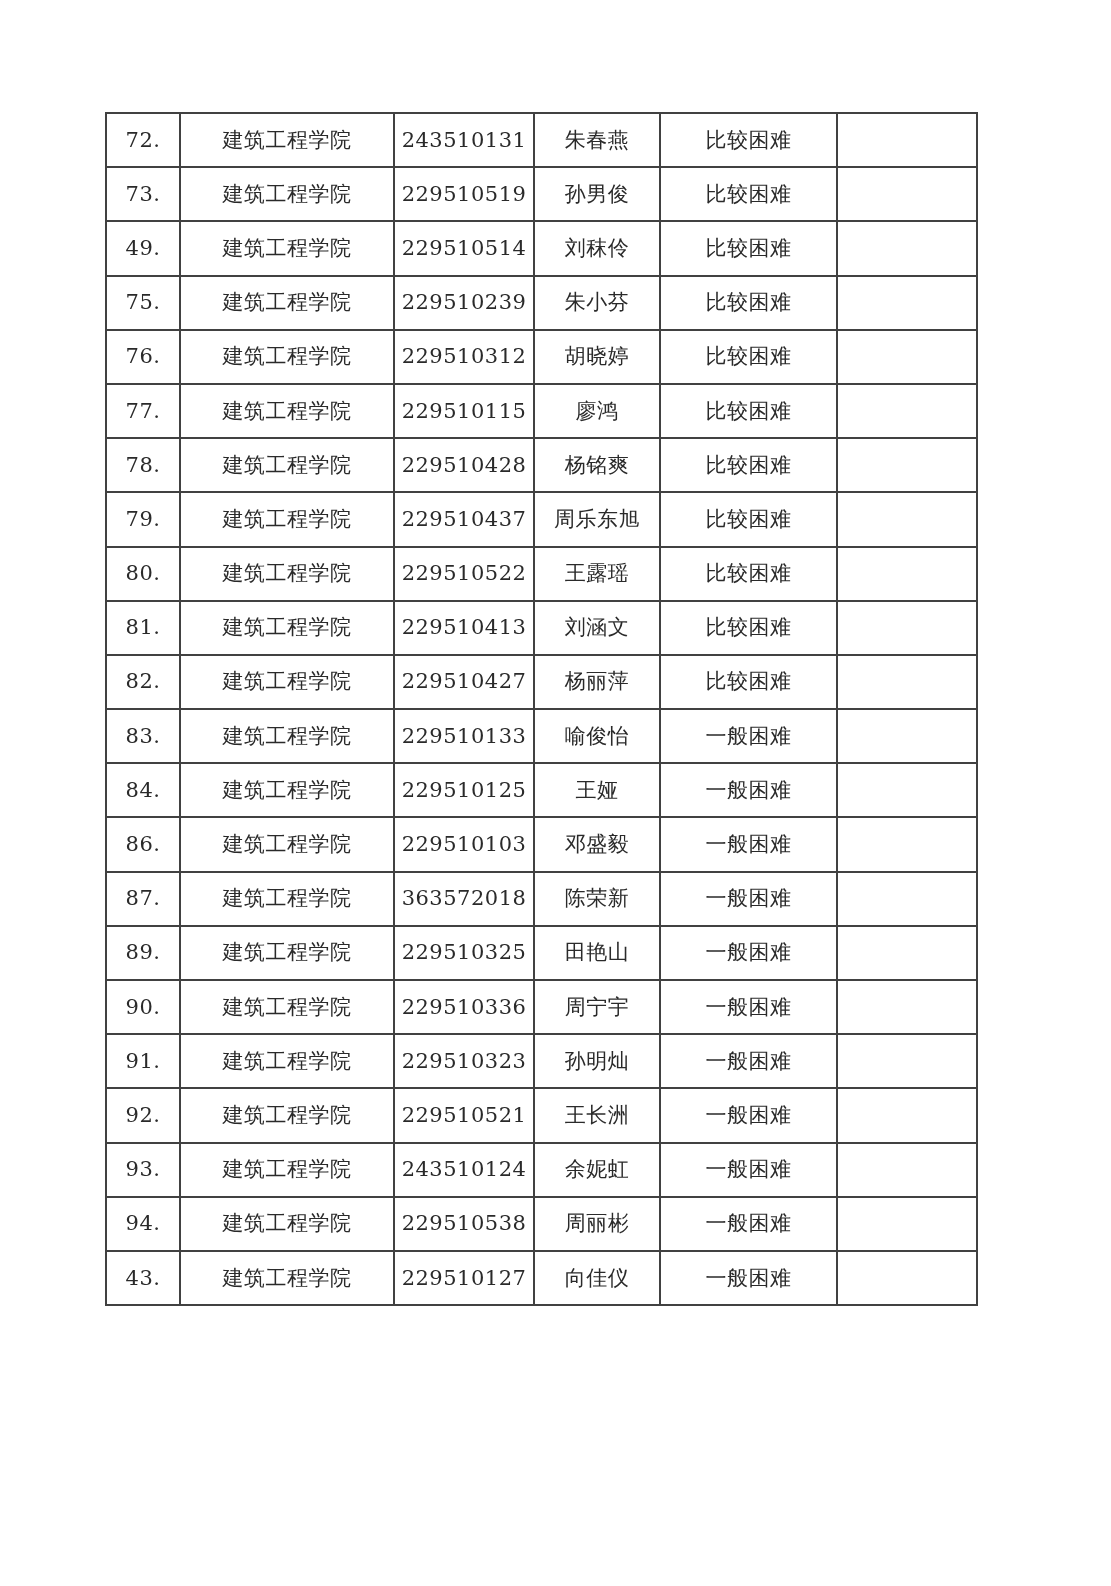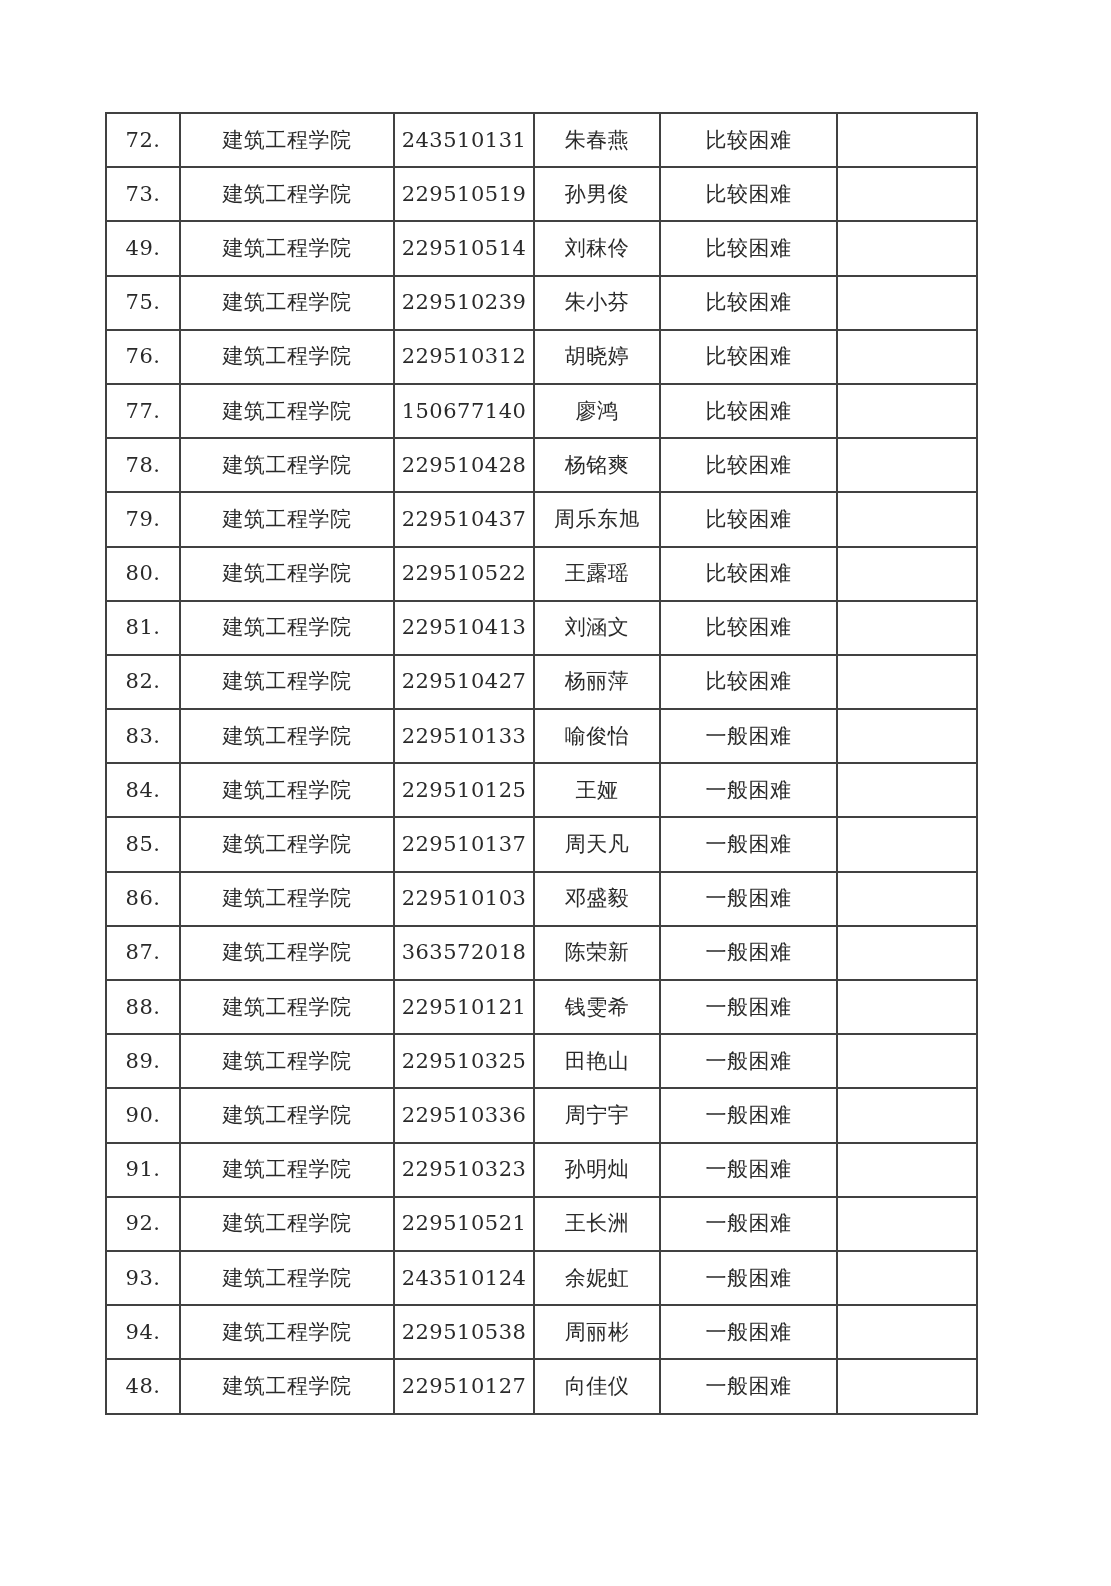--- a/index.html
+++ b/index.html
@@ -103,21 +103,21 @@
           <td>76.</td>
           <td>建筑工程学院</td>
           <td>229510312</td>
           <td>胡晓婷</td>
           <td>比较困难</td>
           <td></td>
         </tr>
         <tr>
           <td>77.</td>
           <td>建筑工程学院</td>
-          <td>150677140</td>
+          <td>229510115</td>
           <td>廖鸿</td>
           <td>比较困难</td>
           <td></td>
         </tr>
         <tr>
           <td>78.</td>
           <td>建筑工程学院</td>
           <td>229510428</td>
           <td>杨铭爽</td>
           <td>比较困难</td>
@@ -165,52 +165,36 @@
         </tr>
         <tr>
           <td>84.</td>
           <td>建筑工程学院</td>
           <td>229510125</td>
           <td>王娅</td>
           <td>一般困难</td>
           <td></td>
         </tr>
         <tr>
-          <td>85.</td>
-          <td>建筑工程学院</td>
-          <td>229510137</td>
-          <td>周天凡</td>
-          <td>一般困难</td>
-          <td></td>
-        </tr>
-        <tr>
           <td>86.</td>
           <td>建筑工程学院</td>
           <td>229510103</td>
           <td>邓盛毅</td>
           <td>一般困难</td>
           <td></td>
         </tr>
         <tr>
           <td>87.</td>
           <td>建筑工程学院</td>
           <td>363572018</td>
           <td>陈荣新</td>
           <td>一般困难</td>
           <td></td>
         </tr>
         <tr>
-          <td>88.</td>
-          <td>建筑工程学院</td>
-          <td>229510121</td>
-          <td>钱雯希</td>
-          <td>一般困难</td>
-          <td></td>
-        </tr>
-        <tr>
           <td>89.</td>
           <td>建筑工程学院</td>
           <td>229510325</td>
           <td>田艳山</td>
           <td>一般困难</td>
           <td></td>
         </tr>
         <tr>
           <td>90.</td>
           <td>建筑工程学院</td>
@@ -245,21 +229,21 @@
         </tr>
         <tr>
           <td>94.</td>
           <td>建筑工程学院</td>
           <td>229510538</td>
           <td>周丽彬</td>
           <td>一般困难</td>
           <td></td>
         </tr>
         <tr>
-          <td>48.</td>
+          <td>43.</td>
           <td>建筑工程学院</td>
           <td>229510127</td>
           <td>向佳仪</td>
           <td>一般困难</td>
           <td></td>
         </tr>
       </tbody>
   </table>
 </div>
 

